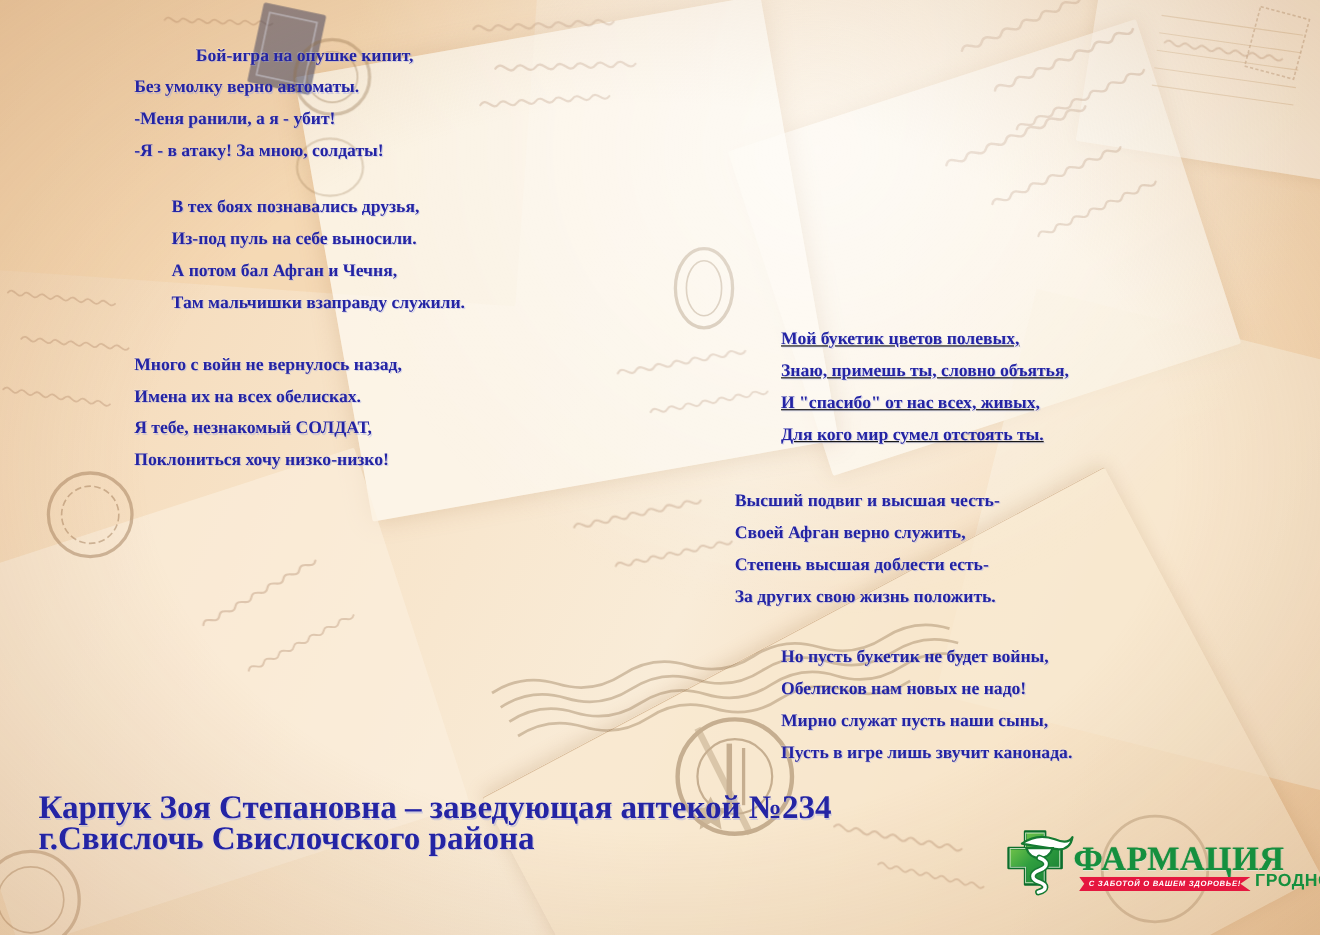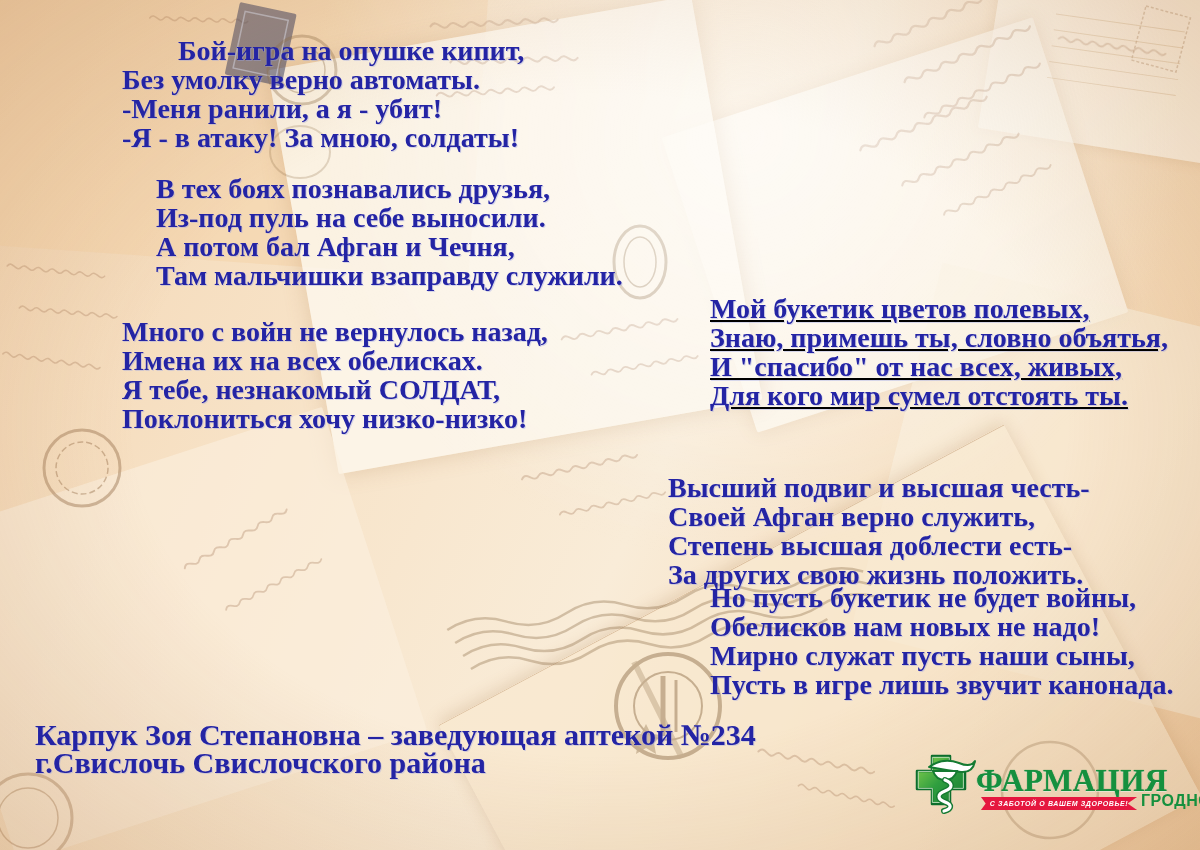--- a/index.html
+++ b/index.html
@@ -38,30 +38,30 @@
   
   #decor{position:absolute;left:0;top:0;}
   
   #vignette{position:absolute;left:0;top:0;width:1200px;height:850px;
     background:
       radial-gradient(ellipse at 62% 16%, rgba(255,255,255,.55), rgba(255,255,255,0) 42%),
       radial-gradient(ellipse at 50% 50%, rgba(0,0,0,0) 55%, rgba(186,136,88,.30) 100%);}
   
   .stanza{position:absolute;}
   .pline{
-    font-weight:bold;font-size:28px;line-height:29px;white-space:nowrap;
+    font-weight:bold;font-size:16px;line-height:29px;white-space:nowrap;
     color:var(--poem_blue);
     text-shadow:1px 1px 0 rgba(150,160,230,.38), -0.5px -0.5px 0 rgba(255,255,255,.25);
   }
   .pline.indent{padding-left:56px;}
   #stanza-l1{left:122px;top:36px;}
   #stanza-l2{left:156px;top:174px;}
   #stanza-l3{left:122px;top:317px;}
   #stanza-r1{left:710px;top:294px;text-decoration:underline;}
-  #stanza-r2{left:668px;top:441px;margin-top:32px;}
+  #stanza-r2{left:668px;top:441px;}
   #stanza-r3{left:710px;top:583px;}
   #attribution{left:35px;top:721px;}
   #attribution .pline{font-size:30px;line-height:28px;}
   
   #logo{position:absolute;left:913px;top:751px;width:285px;height:82px;text-align:center;}
   #logo-icon{position:absolute;left:0;top:2px;}
   #brand-name{
     position:absolute;left:63px;top:12px;
     font-family:"Liberation Serif","DejaVu Serif",serif;font-weight:bold;
     font-size:31px;letter-spacing:.5px;color:var(--brand_green);

